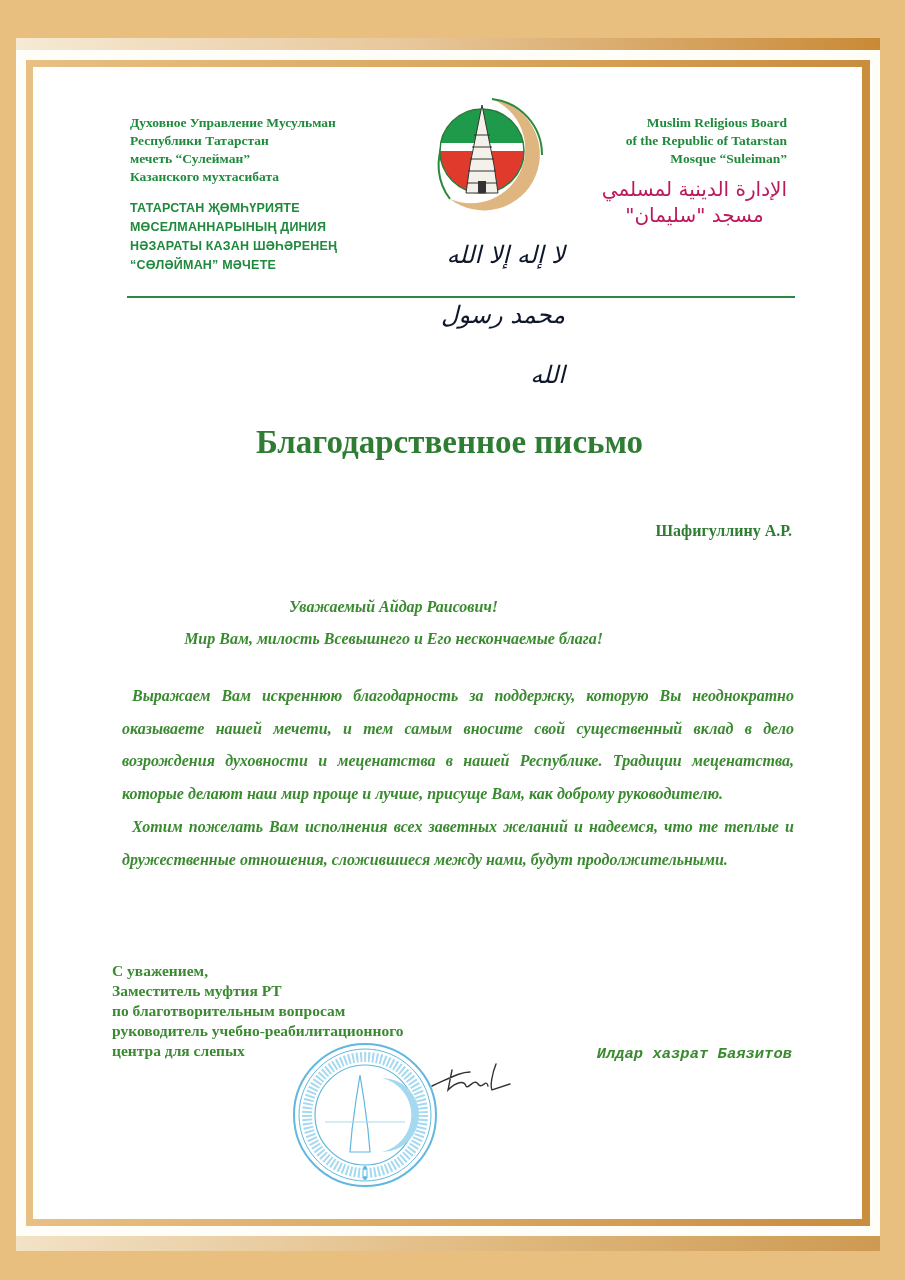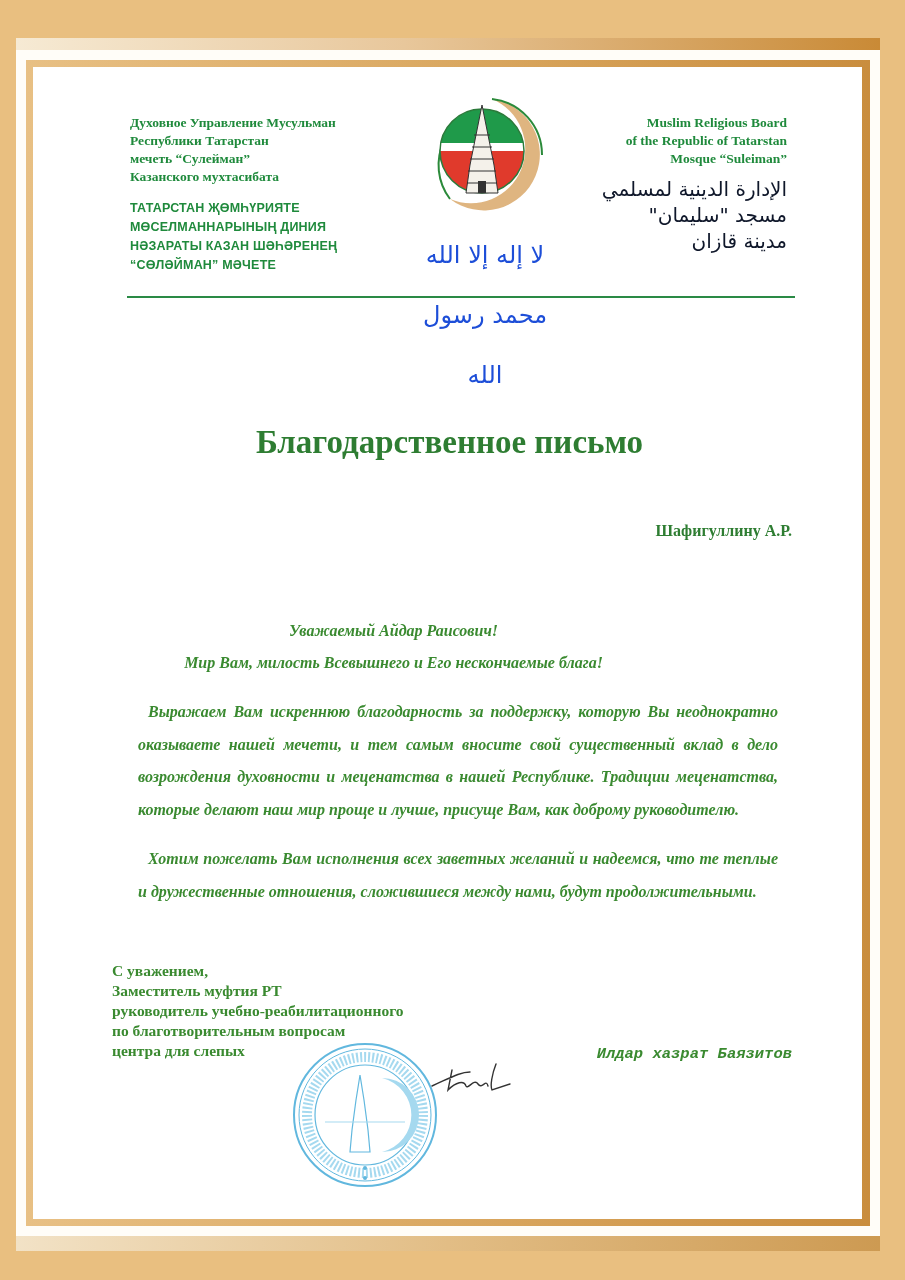--- a/index.html
+++ b/index.html
@@ -36,53 +36,53 @@
   .hdr-left .tt {
     margin-top: 13px; font-family: "Liberation Sans", sans-serif;
     font-size: 12.5px; letter-spacing: 0.2px; line-height: 19px;
   }
   .hdr-right {
     position: absolute; right: 118px; top: 114px; text-align: right;
     font-weight: bold; font-size: 13.5px; line-height: 18px; color: #1f8a3c;
   }
   .hdr-right .ar {
     margin-top: 8px; font-family: "DejaVu Sans", sans-serif; font-weight: normal;
-    font-size: 20px; line-height: 26px; direction: rtl; color: #0f172a;
+    font-size: 20px; line-height: 26px; direction: rtl; color: #be185d; text-align: center;
   }
   .emblem { position: absolute; left: 430px; top: 95px; width: 120px; height: 118px; }
   .calligraphy {
     position: absolute; left: 405px; top: 225px; width: 160px; height: 60px;
-    font-family: "DejaVu Sans", sans-serif; font-size: 24px; color: #1d4ed8;
-    direction: rtl; text-align: center; line-height: 60px; 
+    font-family: "DejaVu Sans", sans-serif; font-size: 24px; color: #0f172a;
+    direction: rtl; text-align: right; line-height: 60px; font-style: italic;
   }
   .divider {
     position: absolute; left: 127px; width: 668px; top: 296px; height: 2px;
     background: #2a8a45;
   }
   .title {
     position: absolute; left: 0; width: 905px; top: 424px; text-align: center;
     font-family: "Liberation Serif", serif; font-weight: bold; font-size: 33px;
     color: #2e7d32; margin-left: -3px;
   }
   .addressee {
     position: absolute; right: 113px; top: 522px;
     font-weight: bold; font-size: 16px; color: #2e7d32;
   }
   .greeting {
     position: absolute; left: 0; width: 787px; text-align: center;
-    font-style: italic; font-weight: bold; font-size: 16px; color: #3a8a30; margin-top: 24px;
+    font-style: italic; font-weight: bold; font-size: 16px; color: #3a8a30;
   }
   .g1 { top: 598px; }
   .g2 { top: 630px; }
   .body-text {
     position: absolute; left: 122px; width: 672px; top: 680px;
     font-style: italic; font-weight: bold; font-size: 16px; color: #3a8a30;
     line-height: 32.7px; text-align: justify;
   }
-  .body-text p { margin: 16px; text-indent: 10px; }
+  .body-text p { margin: 0; text-indent: 10px; }
   .closing {
     position: absolute; left: 112px; top: 961px;
     font-weight: bold; font-size: 15.5px; color: #3a8a30;
     line-height: 20px;
   }
   .signer {
     position: absolute; right: 113px; top: 1045px;
     font-style: italic; font-weight: bold; font-size: 15.5px; color: #3a8a30; font-family: Liberation Mono, monospace;
   }
   .stamp { position: absolute; left: 290px; top: 1040px; width: 150px; height: 150px; }
@@ -140,42 +140,41 @@
 
 <div class="hdr-right">
   <div>
     <div>Muslim Religious Board</div>
     <div>of the Republic of Tatarstan</div>
     <div>Mosque “Suleiman”</div>
   </div>
   <div class="ar">
     <div>الإدارة الدينية لمسلمي</div>
     <div>مسجد "سليمان"</div>
-    <div>مدينة قازان</div>
   </div>
 </div>
 
 <div class="divider"></div>
 
 <div class="title">Благодарственное письмо</div>
 <div class="addressee">Шафигуллину А.Р.</div>
 
 <div class="greeting g1">Уважаемый Айдар Раисович!</div>
 <div class="greeting g2">Мир Вам, милость Всевышнего и Его нескончаемые блага!</div>
 
 <div class="body-text">
   <p>Выражаем Вам искреннюю благодарность за поддержку, которую Вы неоднократно оказываете нашей мечети, и  тем самым вносите свой существенный вклад в дело возрождения духовности и меценатства в нашей Республике. Традиции меценатства, которые делают наш мир проще и лучше, присуще Вам, как доброму руководителю.</p>
   <p>Хотим пожелать Вам исполнения всех заветных желаний и надеемся, что те теплые и дружественные отношения, сложившиеся между нами, будут продолжительными.</p>
 </div>
 
 <div class="closing">
   <div>С уважением,</div>
   <div>Заместитель муфтия РТ</div>
+  <div>по благотворительным вопросам</div>
   <div>руководитель учебно-реабилитационного</div>
-  <div>по благотворительным вопросам</div>
   <div>центра для слепых</div>
 </div>
 
 <div class="signer">Илдар хазрат Баязитов</div>
 
 <svg class="stamp" viewBox="0 0 150 150" opacity="0.8">
   <circle cx="75" cy="75" r="71" fill="none" stroke="#3aa6d6" stroke-width="2"></circle>
   <circle cx="75" cy="75" r="66" fill="none" stroke="#3aa6d6" stroke-width="1"></circle>
   <circle cx="75" cy="75" r="50" fill="none" stroke="#3aa6d6" stroke-width="1.2"></circle>
   <circle cx="75" cy="75" r="58" fill="none" stroke="#8fd0ec" stroke-width="10" stroke-dasharray="2 2"></circle>

